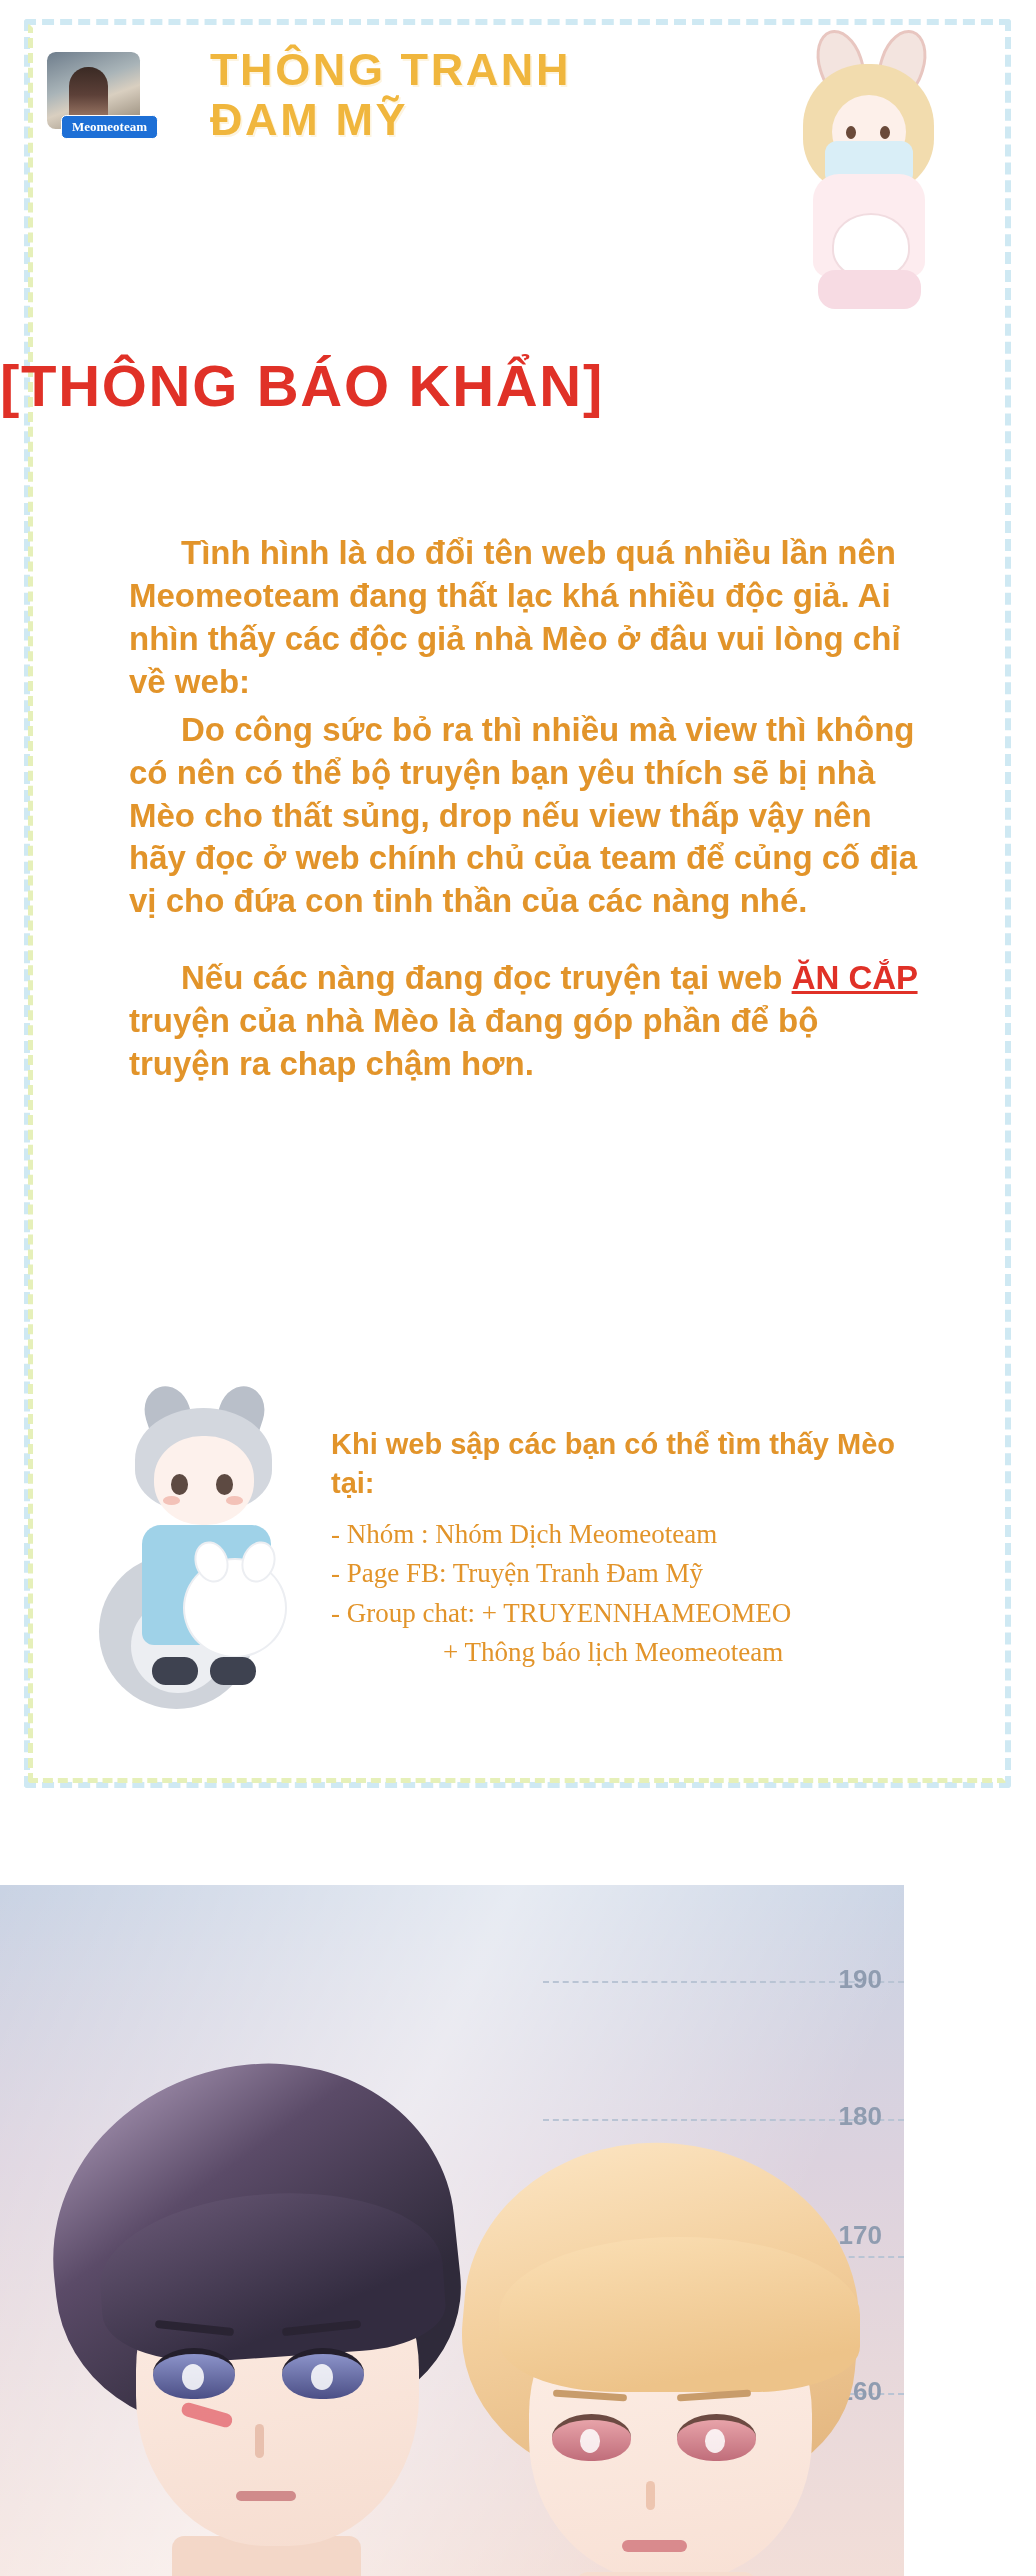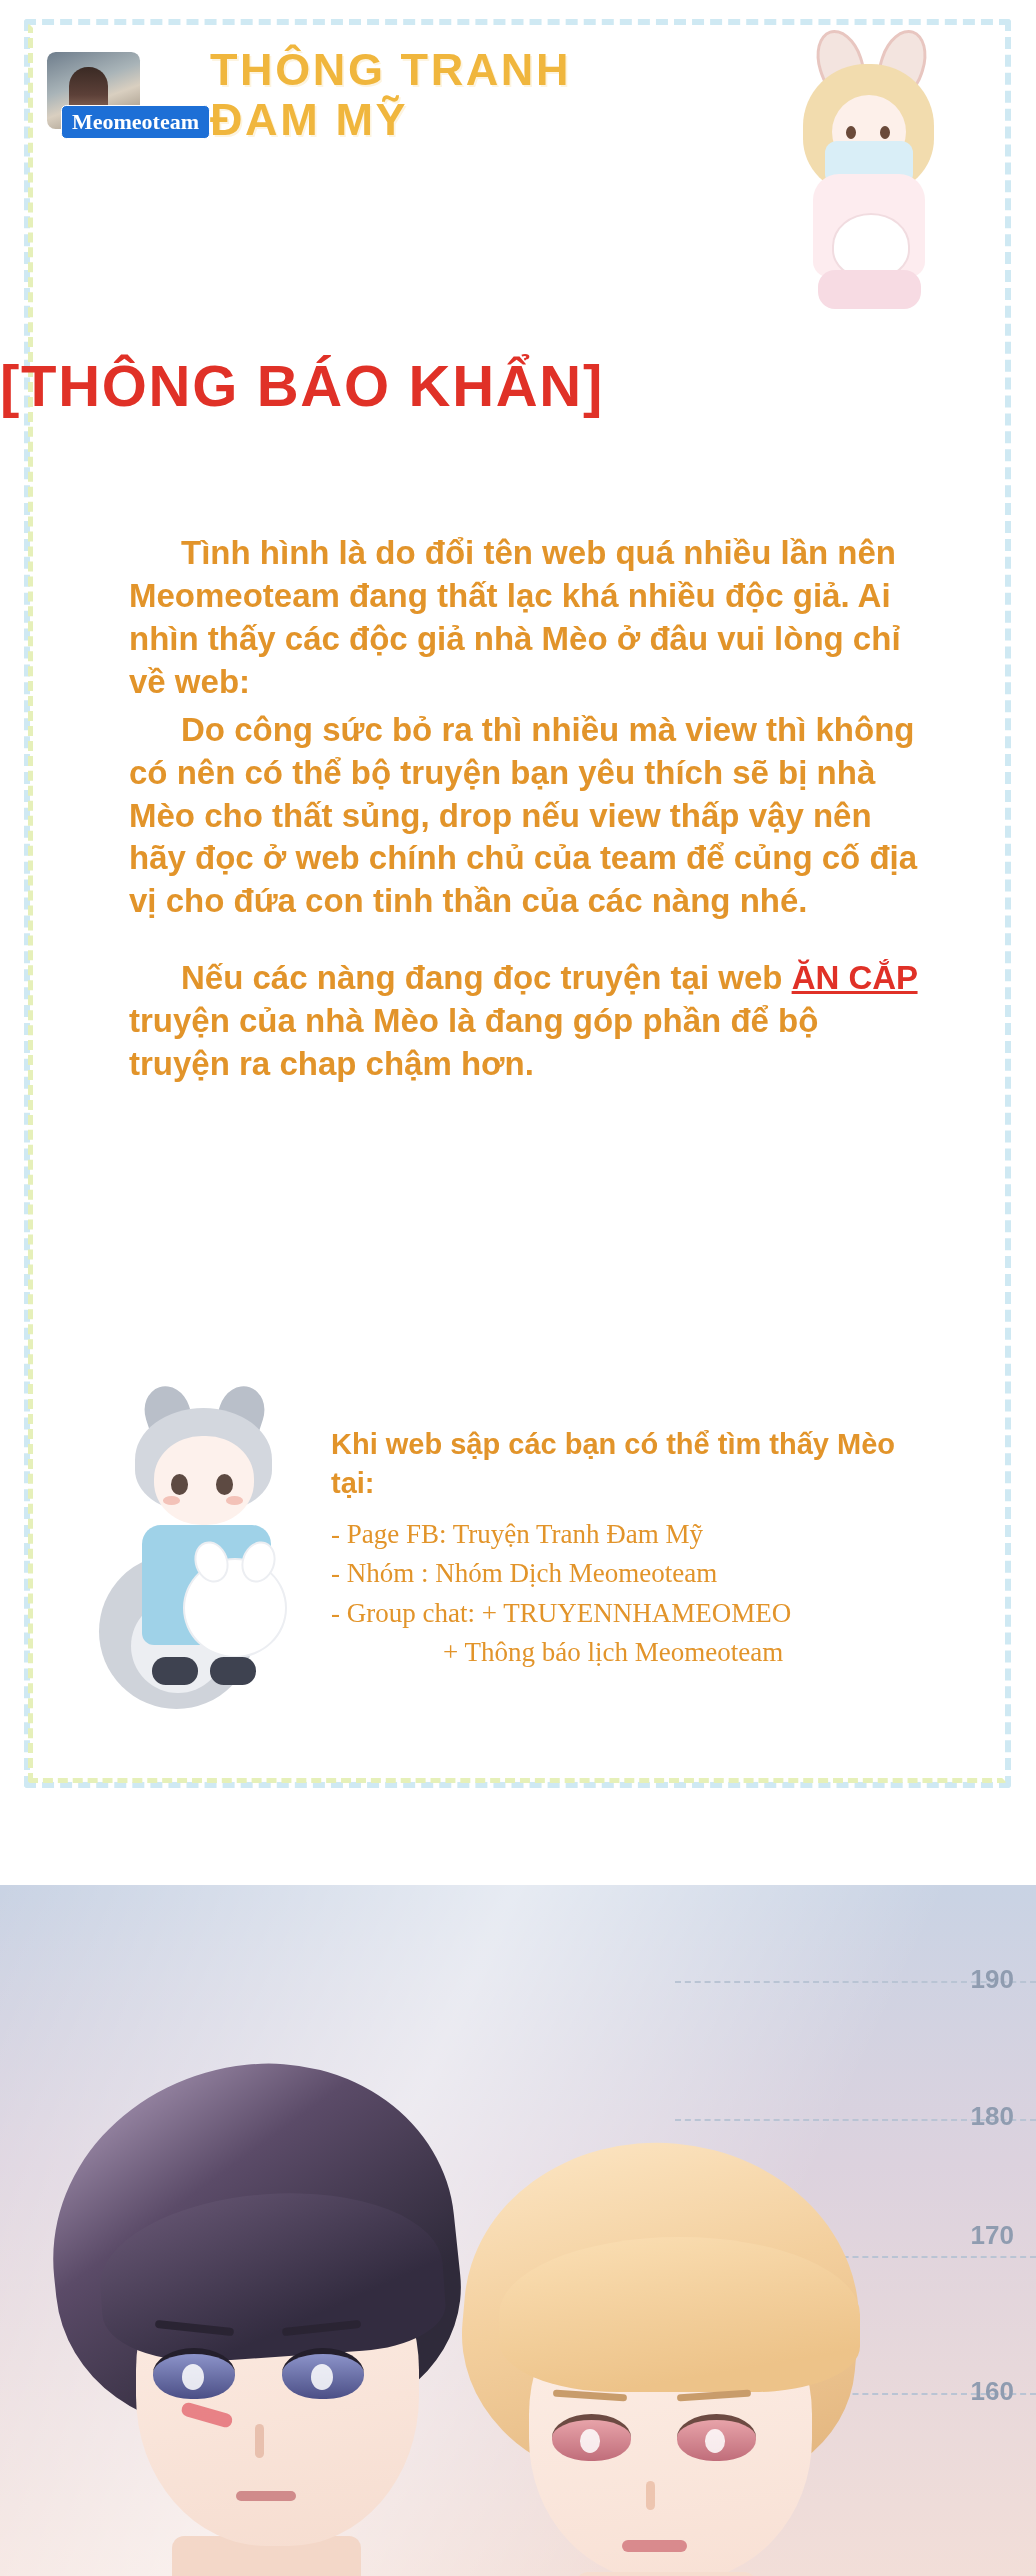--- a/index.html
+++ b/index.html
@@ -57,25 +57,25 @@
   }
   .avatar-badge .figure {
     position: absolute;
     left: 22px; top: 15.5px;
     width: 39px; height: 62px;
     background: linear-gradient(180deg,#3a2a24 0%, #5c4038 45%, #b8917a 100%);
     border-radius: 19px 19px 5.2px 5.2px;
   }
   .brand-pill {
     position: absolute;
-    left: 13.7px; top: 62px;
+    left: 13.7px; top: 72px;
     padding: 2.6px 10.3px 3.4px 10.3px;
     background: #1d6fd6;
     color: #ffffff;
-    font-size: 22px;
+    font-size: 13px;
     font-weight: bold;
     border-radius: 5.2px;
     border: 1.7px solid #ffffff;
     white-space: nowrap;
     font-family: "Liberation Serif", serif;
   }
   .brand-title {
     position: absolute;
     left: 163px; top: 1.7px;
     color: #f0b63d;
@@ -187,21 +187,21 @@
   .cw-plush-ear{ position:absolute; width:29px; height:38px; background:#ffffff; border:2.6px solid #eceef2; border-radius:50%; top:-19px;}
   .cw-plush-ear.l{ left:10.3px; transform:rotate(-20deg);}
   .cw-plush-ear.r{ left:57px; transform:rotate(20deg);}
   .cw-foot { position:absolute; top:283px; width:46px; height:27.5px; background:#3e4250; border-radius:13.7px;}
   .cw-foot.l{ left:62px;} .cw-foot.r{ left:120px;}
 
   
   .comic-panel {
     position: absolute;
     left: 0; top: 1885px;
-    width: 1036px;
+    width: 904px;
     height: 691px;
     overflow: hidden;
     background: linear-gradient(180deg,#cfd8e6 0%, #e3d6dd 45%, #f0dcd8 100%);
   }
   .cp-wall {
     position: absolute; left:0; top:0; width:1036px; height:691px;
     background:
       linear-gradient(115deg, rgba(255,255,255,0.0) 0%, rgba(255,255,255,0.55) 38%, rgba(255,255,255,0.0) 70%),
       linear-gradient(180deg,#c9d3e4 0%, #dcd2de 40%, #f2ded8 100%);
   }
@@ -358,22 +358,22 @@
       <div class="cw-plush-ear l"></div>
       <div class="cw-plush-ear r"></div>
     </div>
     <div class="cw-foot l"></div>
     <div class="cw-foot r"></div>
   </div>
 
   <div class="bottom-note">
     <div>Khi web sập các bạn có thể tìm thấy Mèo tại:</div>
     <div class="list">
+      <div>- Nhóm : Nhóm Dịch Meomeoteam</div>
       <div>- Page FB: Truyện Tranh Đam Mỹ</div>
-      <div>- Nhóm : Nhóm Dịch Meomeoteam</div>
       <div>- Group chat: + TRUYENNHAMEOMEO</div>
       <span class="ind">+ Thông báo lịch Meomeoteam</span>
     </div>
   </div>
 </div>
 
 <div class="cp-gap"></div>
 
 <div class="comic-panel">
   <div class="cp-wall"></div>

